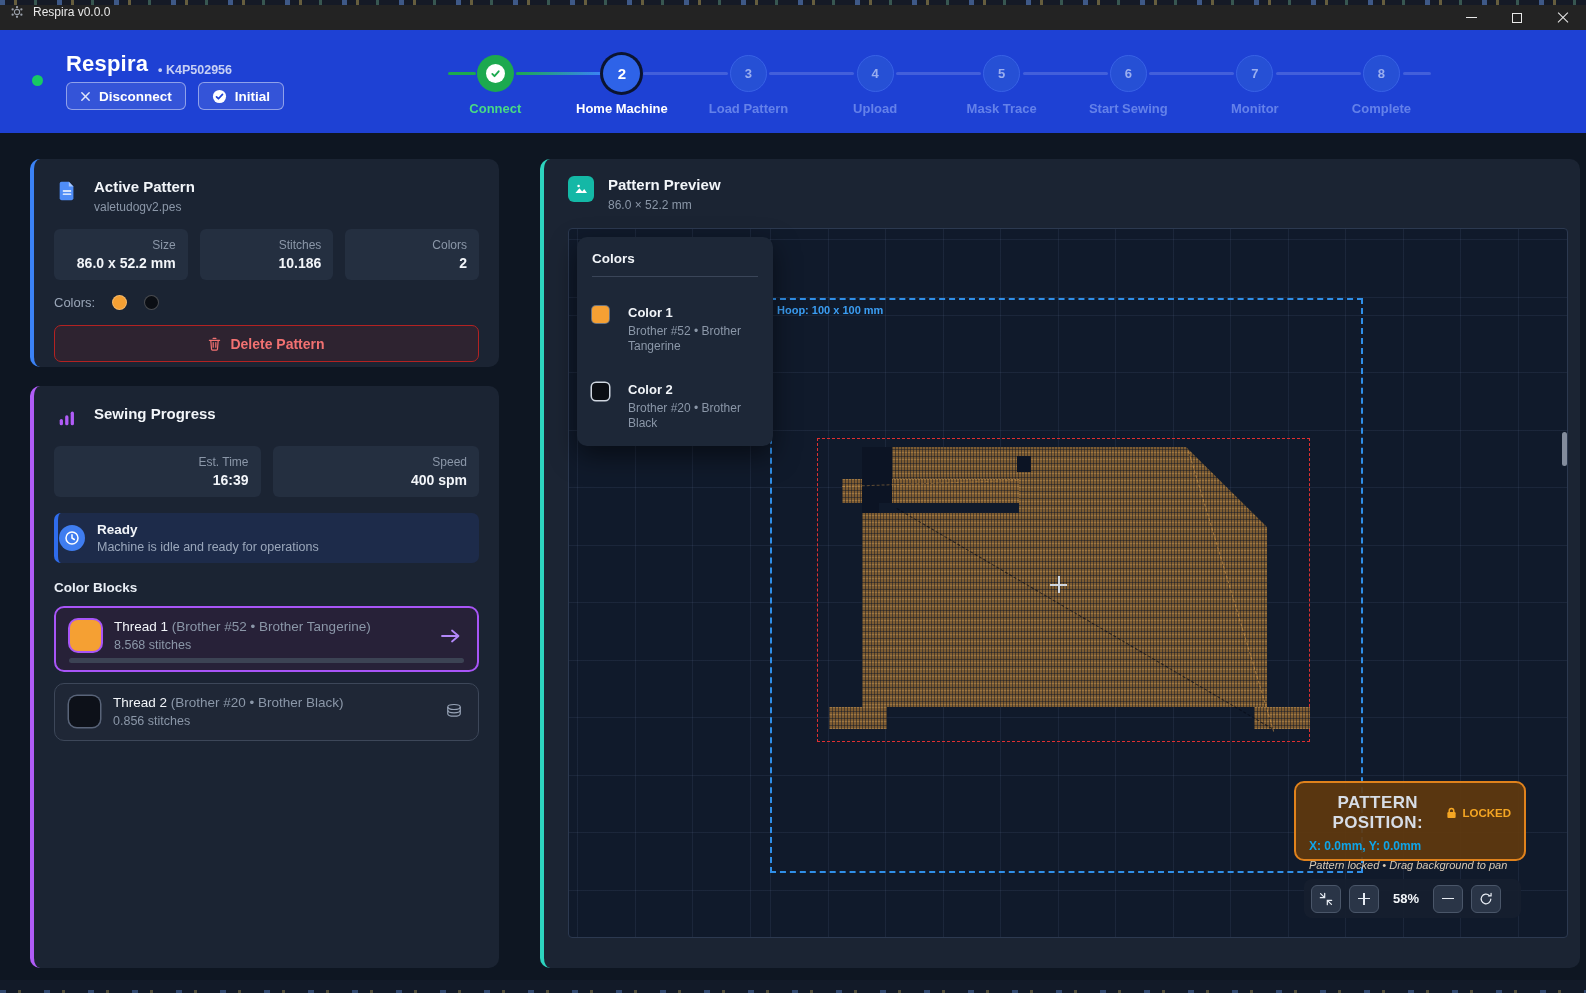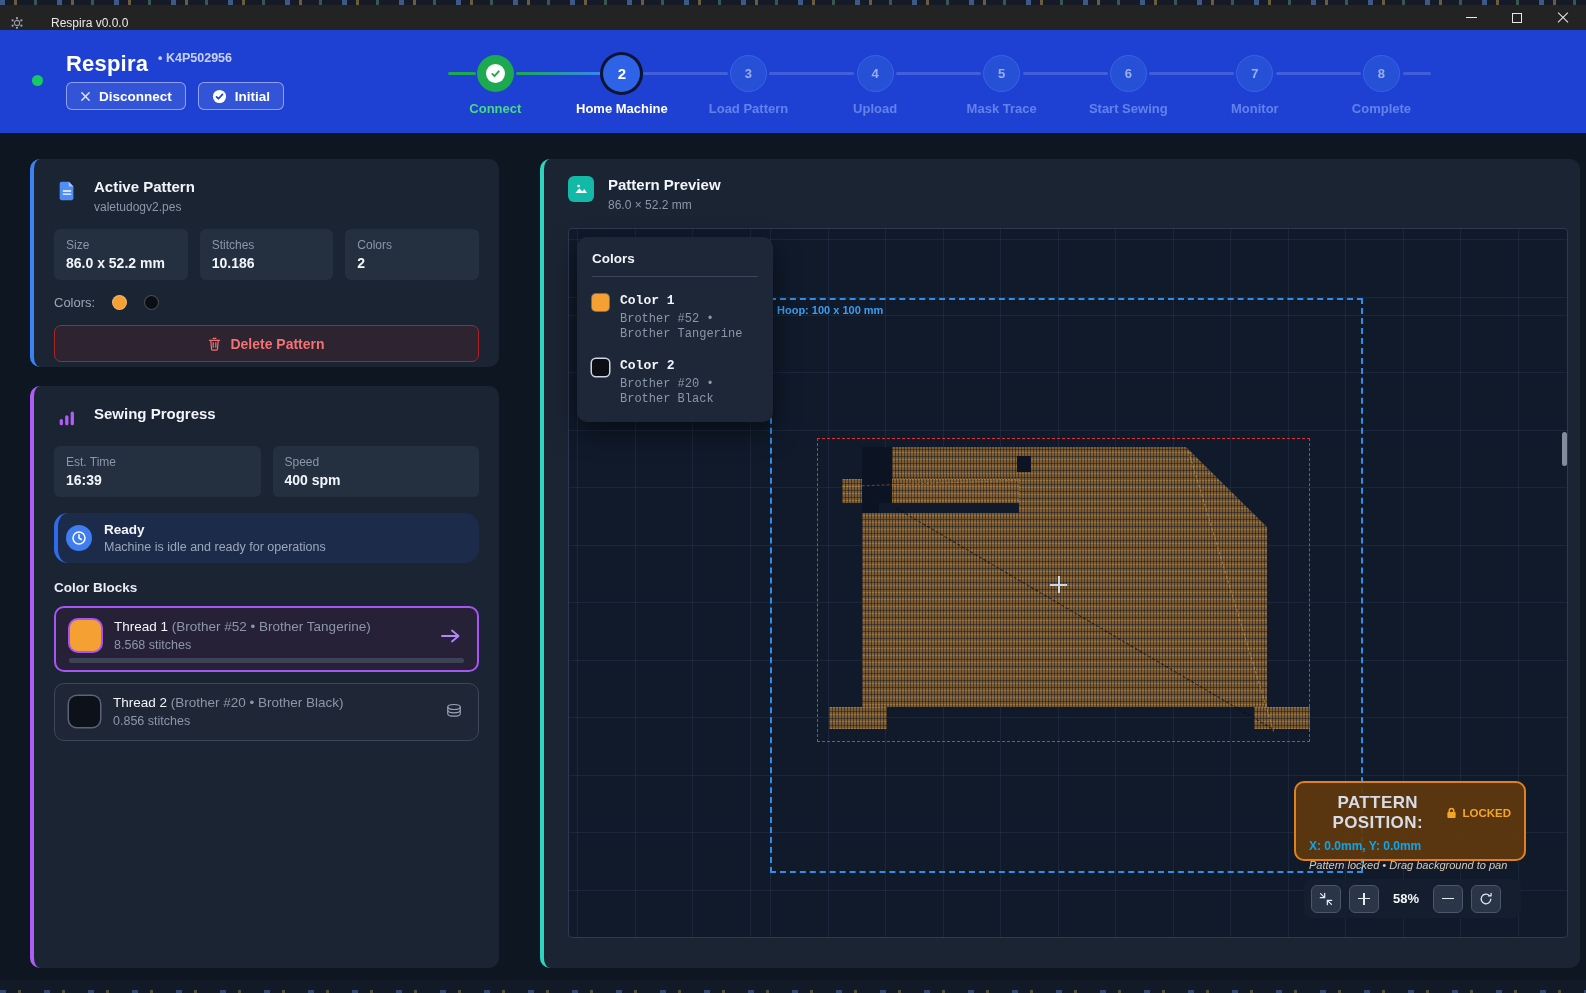--- a/index.html
+++ b/index.html
@@ -11,34 +11,34 @@
   .top-strip{position:absolute;left:0;top:0;width:100%;height:5px;background:#151a26;
     background-image:repeating-linear-gradient(90deg, rgba(96,140,215,.55) 0 5px, transparent 5px 14px,
       rgba(200,175,90,.45) 14px 17px, transparent 17px 34px, rgba(120,200,160,.35) 34px 37px, transparent 37px 57px);}
   .bottom-strip{position:absolute;left:0;top:980px;width:100%;height:13px;background:#121a28;}
   .bottom-strip::after{content:"";position:absolute;left:0;bottom:0;width:100%;height:3px;
     background-image:repeating-linear-gradient(90deg, rgba(96,140,215,.4) 0 6px, transparent 6px 18px,
       rgba(200,175,90,.35) 18px 21px, transparent 21px 44px);}
 
   
   .titlebar{position:absolute;left:0;top:5px;width:100%;height:25px;background:#232323;
-    display:flex;align-items:flex-end;color:#e9e9e9;font-size:12px;gap:18px;}
+    display:flex;align-items:flex-start;color:#e9e9e9;font-size:12px;}
   .titlebar .appicon{margin:0 9px 0 10px;display:flex;}
   .win-controls{margin-left:auto;display:flex;height:100%;}
   .win-btn{width:46px;height:100%;display:flex;align-items:center;justify-content:center;color:#e9e9e9;}
   .glyph-min{width:11px;height:1px;background:#e9e9e9;display:block;}
   .glyph-max{width:10px;height:10px;border:1px solid #e9e9e9;display:block;}
   .glyph-close{position:relative;width:12px;height:12px;display:block;}
   .glyph-close::before,.glyph-close::after{content:"";position:absolute;left:-1px;top:5px;width:14px;height:1.2px;background:#e9e9e9;}
   .glyph-close::before{transform:rotate(45deg);} .glyph-close::after{transform:rotate(-45deg);}
 
   
   .header{position:absolute;left:0;top:30px;width:100%;height:103px;background:#1e41d4;}
   .status-dot{position:absolute;left:32px;top:45px;width:11px;height:11px;border-radius:50%;background:#17c964;}
-  .brand-row{position:absolute;left:66px;top:21px;display:flex;align-items:flex-start;gap:10px;color:#fff;}
+  .brand-row{position:absolute;left:66px;top:21px;display:flex;align-items:flex-end;gap:10px;color:#fff;}
   .brand{font-size:22px;font-weight:bold;letter-spacing:.2px;}
   .serial{font-size:12.5px;color:rgba(255,255,255,.75);font-weight:600;}
   .hdr-buttons{position:absolute;left:66px;top:52px;display:flex;gap:12px;}
   .hdr-btn{display:flex;align-items:center;gap:8px;height:28px;padding:0 13px;border-radius:6px;
     border:1px solid rgba(255,255,255,.45);background:rgba(255,255,255,.10);color:#fff;
     font-size:13.5px;font-weight:bold;cursor:default;}
 
   
   .stepper{position:absolute;left:432px;top:25px;width:1013px;height:70px;}
   .step-line{position:absolute;top:17px;height:3px;border-radius:2px;}
@@ -60,32 +60,32 @@
   .card.purple-accent{border-left:4px solid #b05cf7;}
   .card.teal-accent{border-left:4px solid #2dd4bf;}
   .card-pad{padding:19px 20px;}
   .card-head{display:flex;align-items:flex-start;gap:14px;margin-bottom:15px;}
   .card-title{font-size:15px;font-weight:bold;color:#f2f5f9;}
   .card-sub{font-size:12px;color:#8b97a8;margin-top:5px;}
   .iconbox{width:26px;height:26px;border-radius:6px;display:flex;align-items:center;justify-content:center;flex:none;}
   .iconbox.teal{background:#14b8a6;}
 
   .stats-row{display:flex;gap:12px;}
-  .stat-box{flex:1;background:#242f40;border-radius:6px;padding:9px 12px;}
+  .stat-box{flex:1;background:#242f40;border-radius:6px;padding:9px 12px;text-align:right;}
   .stat-label{font-size:12px;color:#8b97a8;}
   .stat-value{font-size:14px;font-weight:bold;color:#f2f5f9;margin-top:3px;}
 
   .colors-row{display:flex;align-items:center;gap:17px;margin-top:15px;font-size:13px;color:#9aa6b8;}
   .dot{width:15px;height:15px;border-radius:50%;border:1px solid rgba(255,255,255,.25);}
   .delete-btn{margin-top:15px;width:100%;height:37px;border-radius:7px;border:1px solid #b32222;
     background:rgba(160,35,35,.14);color:#f27171;font-size:14px;font-weight:bold;
     display:flex;align-items:center;justify-content:center;gap:9px;font-family:inherit;}
 
-  .status-box{margin-top:16px;background:#1d2b4a;border-left:4px solid #2f6ceb;border-radius:14px;
-    padding:9px 8px;display:flex;align-items:center;gap:12px;}
+  .status-box{margin-top:16px;background:#1d2b4a;border-left:4px solid #2f6ceb;border-radius:7px;
+    padding:9px 1px;display:flex;align-items:center;gap:12px;}
   .status-icon{width:26px;height:26px;border-radius:50%;background:#3f7df0;display:flex;align-items:center;justify-content:center;flex:none;}
   .status-title{font-size:13.5px;font-weight:bold;color:#f2f5f9;}
   .status-desc{font-size:12.5px;color:#9aa7bb;margin-top:3px;}
 
   .blocks-label{margin-top:17px;font-size:13.5px;font-weight:bold;color:#e9eef5;}
   .thread{position:relative;margin-top:11px;border-radius:10px;padding:11px 14px 18px 14px;display:flex;align-items:center;gap:13px;}
   .thread.active{background:#272138;border:2px solid #a855f7;}
   .thread.idle{background:#1f2736;border:1px solid #3d4759;padding-bottom:12px;}
   .swatch{width:31px;height:31px;border-radius:8px;flex:none;}
   .thread.active .swatch{box-shadow:0 0 0 2px #a855f7;}
@@ -122,21 +122,21 @@
   .dark-piece{position:absolute;background:#0c1424;}
   .gap-strip{position:absolute;left:62px;top:65px;width:140px;height:10px;background:#101a2b;}
   .jump-line{position:absolute;transform-origin:0 0;border-top:1px dashed rgba(225,160,75,.55);}
   .travel-line{position:absolute;transform-origin:0 0;border-top:1px dashed rgba(8,12,24,.75);}
   .crosshair-h{position:absolute;left:481px;top:355px;width:17px;height:1.5px;background:#cfd6e0;}
   .crosshair-v{position:absolute;left:489px;top:347px;width:1.5px;height:17px;background:#cfd6e0;}
 
   .legend{position:absolute;left:8px;top:8px;width:196px;background:#1d2737;border-radius:10px;
     box-shadow:0 10px 26px rgba(0,0,0,.5);padding:14px 15px 15px 15px;}
   .legend-title{font-size:13.5px;font-weight:bold;color:#f2f5f9;padding-bottom:10px;border-bottom:1px solid #3a4558;}
-  .legend-entry{display:flex;gap:11px;margin-top:16px;font-family:Liberation Mono, monospace;}
+  .legend-entry{display:flex;gap:19px;margin-top:28px;}
   .legend-swatch{width:17px;height:17px;border-radius:4px;flex:none;margin-top:1px;}
   .legend-swatch.s1{box-shadow:0 0 0 1px rgba(255,255,255,.35);}
   .legend-swatch.s2{box-shadow:0 0 0 1.5px #cfd6e0;}
   .legend-name{font-size:13px;font-weight:bold;color:#f2f5f9;}
   .legend-desc{font-size:12px;color:#8b97a8;margin-top:4px;line-height:1.25;}
 
   .pos-overlay{position:absolute;left:725px;top:552px;width:232px;height:80px;background:rgba(96,56,14,.92);
     border:2px solid #e0821c;border-radius:10px;padding:10px 13px;}
   .pos-row1{display:flex;align-items:center;justify-content:space-between;}
   .pos-label{font-size:17px;font-weight:bold;letter-spacing:.4px;color:#d7dde6;text-align:center;}

